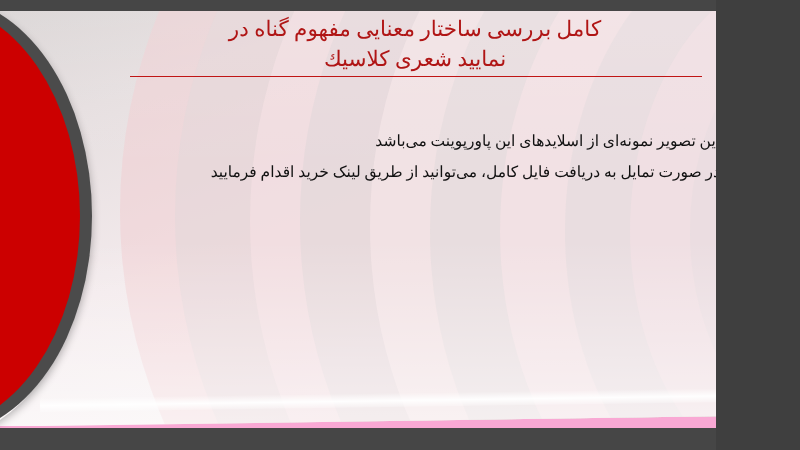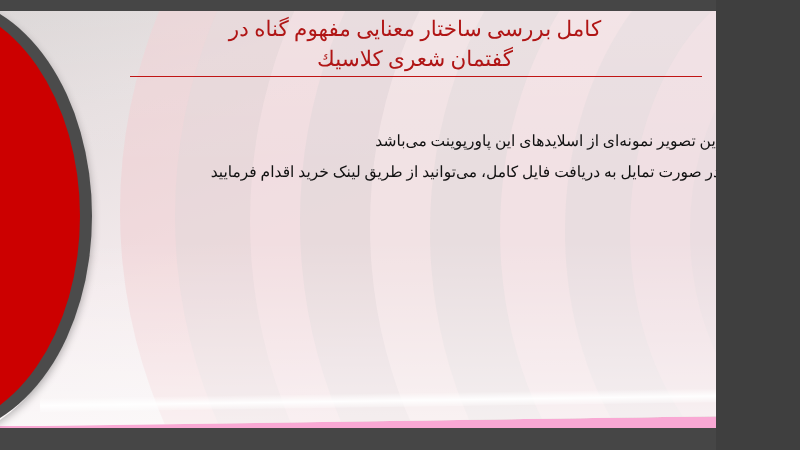--- a/index.html
+++ b/index.html
@@ -187,21 +187,21 @@
 
   <div class="frame-top"></div>
   <div class="frame-bottom"></div>
 
   <div class="ellipse-left-shadow"></div>
   <div class="ellipse-left-rim"></div>
   <div class="ellipse-left"></div>
 
   <div class="title-block">
     <div class="title-line">کامل بررسی ساختار معنایی مفهوم گناه در</div>
-    <div class="title-line">گفتمان شعری کلاسیك</div>
+    <div class="title-line">نمایید شعری کلاسیك</div>
   </div>
   <div class="title-rule"></div>
 
   <div class="body-block">
     <div class="body-line">این تصویر نمونه‌ای از اسلایدهای این پاورپوینت می‌باشد</div>
     <div class="body-line">در صورت تمایل به دریافت فایل کامل، می‌توانید از طریق لینک خرید اقدام فرمایید</div>
   </div>
 
 </div>
 

